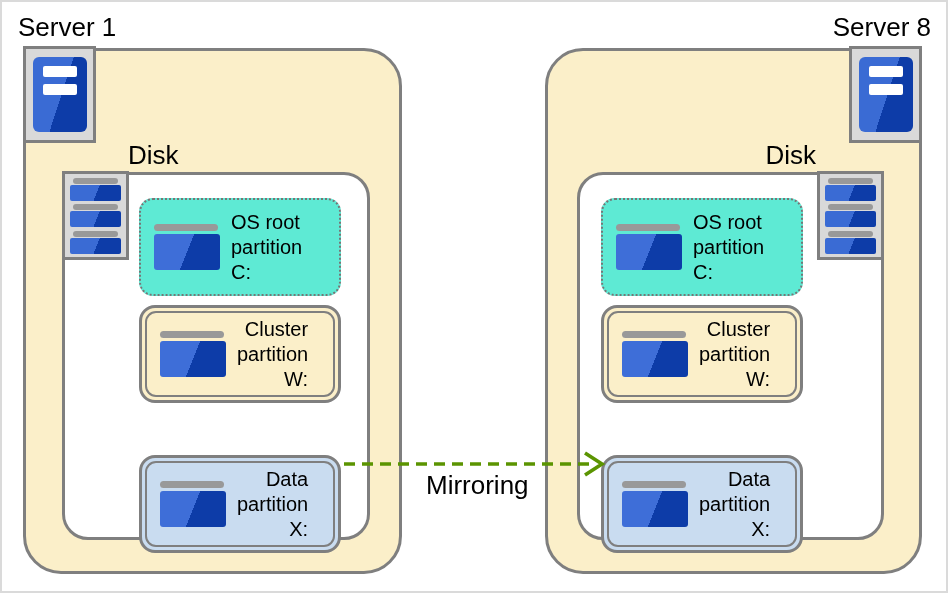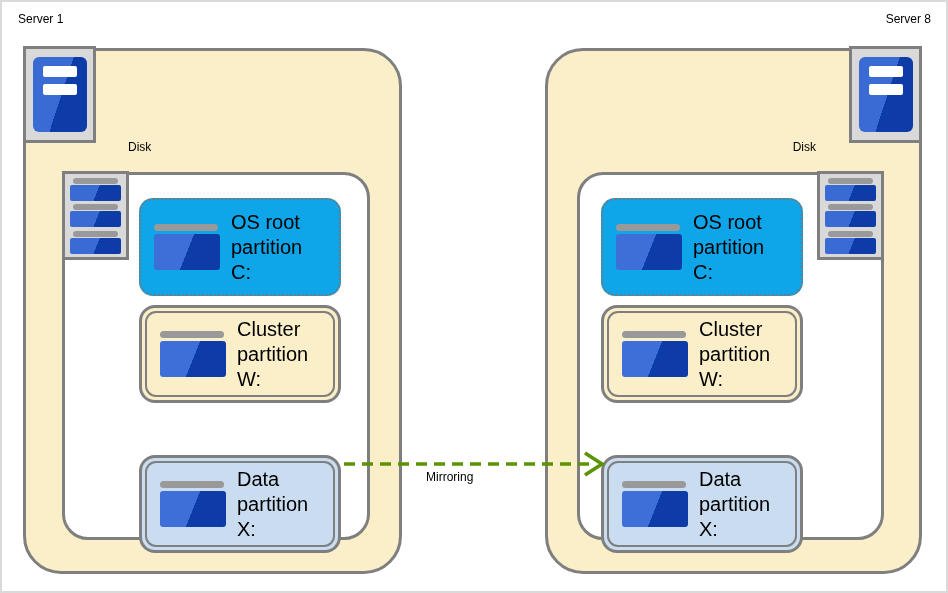--- a/index.html
+++ b/index.html
@@ -1,21 +1,21 @@
 <!DOCTYPE html>
 <html><head>
 <meta charset="utf-8">
 <style>
   html,body { margin:0; padding:0; background:#fff; }
   .canvas {
     position:relative; width:948px; height:593px; box-sizing:border-box;
     background:#fff; border:2px solid #DADADA; overflow:hidden;
     font-family:"Liberation Sans", sans-serif; color:#000;
   }
-  .lbl { position:absolute; font-size:12px; white-space:nowrap; }
+  .lbl { position:absolute; font-size:26px; white-space:nowrap; }
   .server-label { top:10px; }
   .server-label.s1 { left:16px; }
   .server-label.s2 { right:15px; }
 
   .server-box {
     position:absolute; top:46px; height:526px; box-sizing:border-box;
     background:#FBEFC9; border:3px solid #7F7F7F; border-radius:38px;
   }
   .server-box.s1 { left:21px; width:379px; }
   .server-box.s2 { left:543px; width:377px; }
@@ -52,22 +52,22 @@
   .disk-stack.s1 { left:60px; }
   .disk-stack.s2 { left:815px; }
   .platter { display:flex; flex-direction:column; align-items:center; }
   .pbar { width:45px; height:6px; border-radius:3px; background:#999; margin-bottom:1px; }
   .pblue { width:51px; height:16px; border-radius:2px;
            background:linear-gradient(112deg,#3A6BD4 52%,#0D3CA8 52%); }
 
   .part { position:absolute; width:202px; height:98px; box-sizing:border-box; }
   .part.c1 { left:137px; } .part.c2 { left:599px; }
   .part.row-os { top:196px; } .part.row-cluster { top:303px; } .part.row-data { top:411px;margin-top:42px; }
-  .part.os { background:#0ea5e9; border:2px dotted #767676; border-radius:14px; }
-  .part.dbl { border:3px solid #7F7F7F; border-radius:16px; padding:3px; }
+  .part.os { background:#5eead4; border:2px dotted #767676; border-radius:14px; }
+  .part.dbl { border:3px solid #7F7F7F; border-radius:16px; padding:3px;text-align:right; }
   .part.cluster { background:#FBEFC9; }
   .part.data { background:#C9DCF0; }
   .part-inner { width:100%; height:100%; box-sizing:border-box; display:flex; align-items:center; }
   .dbl .part-inner { border:2px solid #7F7F7F; border-radius:11px; }
   .part-icon { margin-left:13px; flex:0 0 auto; }
   .pi-bar { width:64px; height:7px; border-radius:3.5px; background:#999; margin-bottom:3px; }
   .pi-blue { width:66px; height:36px; border-radius:3px;
              background:linear-gradient(112deg,#3E6ED8 50%,#0D3CA8 50%); }
   .part-text { margin-left:11px; font-size:20px; line-height:25px; }
 

